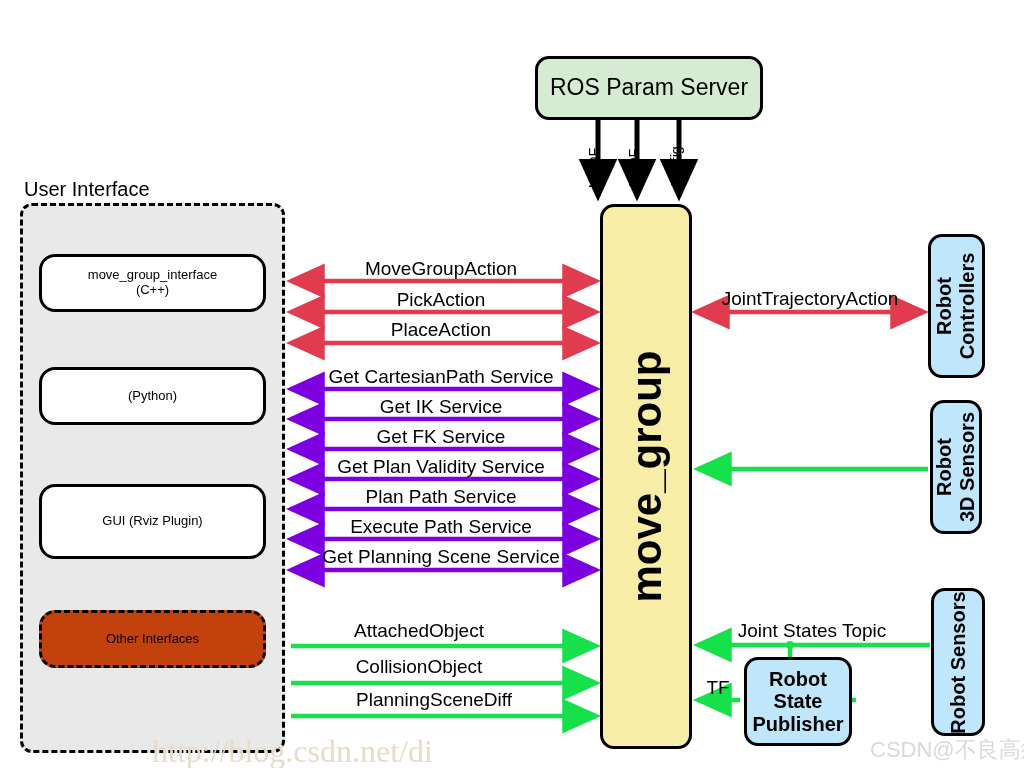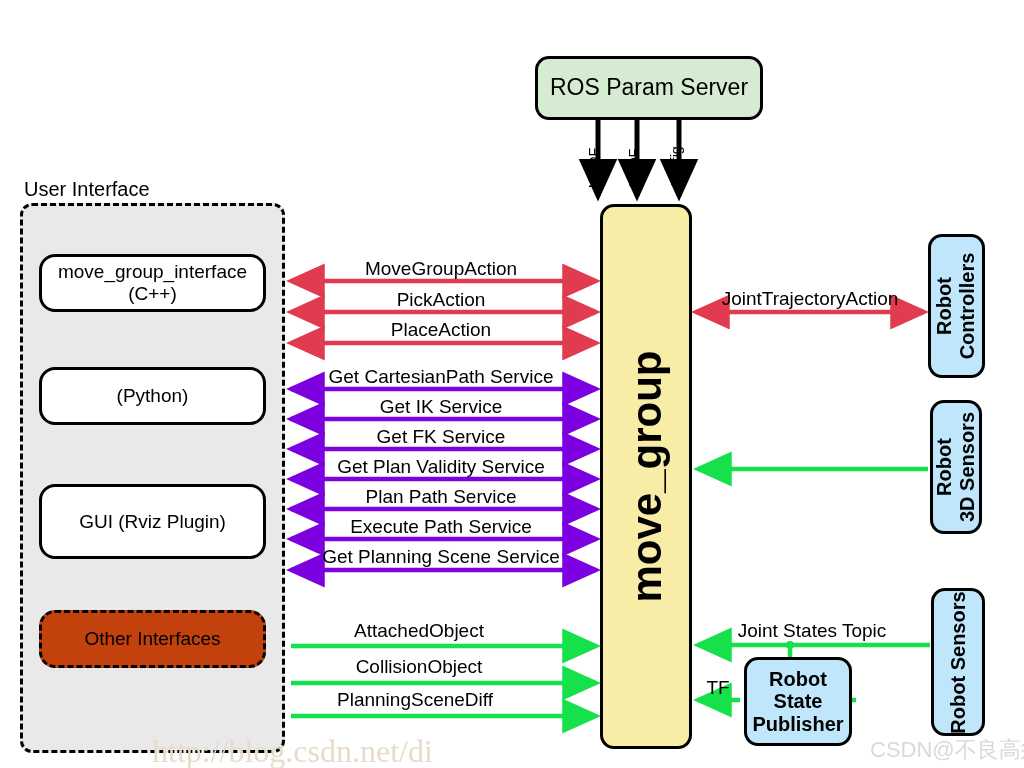--- a/index.html
+++ b/index.html
@@ -19,21 +19,21 @@
   .move-group .vtext{transform:rotate(-90deg);white-space:nowrap;
                      font-size:42px;font-weight:700;letter-spacing:0px;}
 
   .ui-group{left:20px;top:203px;width:265px;height:550px;border:3px dashed #000;
             border-radius:12px;background:#e9e9e9;}
   .ui-title{position:absolute;left:24px;top:178px;font-size:20px;}
 
   .ui-box{position:absolute;box-sizing:border-box;border:3px solid #000;
           border-radius:16px;background:#fff;display:flex;flex-direction:column;
           align-items:center;justify-content:center;text-align:center;
-          font-size:19px;line-height:1.15;}
+          font-size:13px;line-height:1.15;}
   .ui-box.dashed{border-style:dashed;background:#c2410c;}
 
   .blue{background:#bfe6fb;}
   .vbox{position:absolute;box-sizing:border-box;border:3px solid #000;
         border-radius:14px;display:flex;align-items:center;justify-content:center;}
   .vbox .vtext{transform:rotate(-90deg);white-space:nowrap;font-size:20px;
                font-weight:600;line-height:1.15;text-align:center;}
 
   .rsp{left:744px;top:657px;width:108px;height:89px;border-radius:14px;
        font-size:20px;font-weight:600;flex-direction:column;}
@@ -162,21 +162,21 @@
   <div class="lbl c" style="left:441px;top:366px;">Get CartesianPath Service</div>
   <div class="lbl c" style="left:441px;top:396px;">Get IK Service</div>
   <div class="lbl c" style="left:441px;top:426px;">Get FK Service</div>
   <div class="lbl c" style="left:441px;top:456px;">Get Plan Validity Service</div>
   <div class="lbl c" style="left:441px;top:486px;">Plan Path Service</div>
   <div class="lbl c" style="left:441px;top:516px;">Execute Path Service</div>
   <div class="lbl c" style="left:441px;top:546px;">Get Planning Scene Service</div>
 
   <div class="lbl c" style="left:419px;top:620px;text-align:right;">AttachedObject</div>
   <div class="lbl c" style="left:419px;top:656px;">CollisionObject</div>
-  <div class="lbl c" style="left:415px;top:689px;">PlanningSceneDiff</div>
+  <div class="lbl c" style="left:434px;top:689px;">PlanningSceneDiff</div>
 
   <div class="vbox blue" style="left:928px;top:234px;width:57px;height:144px;">
     <div class="vtext">
       <span>Robot</span><br>
       <span>Controllers</span>
     </div>
   </div>
   <div class="lbl c" style="left:810px;top:288px;">JointTrajectoryAction</div>
 
   <div class="vbox blue" style="left:930px;top:400px;width:52px;height:134px;">

